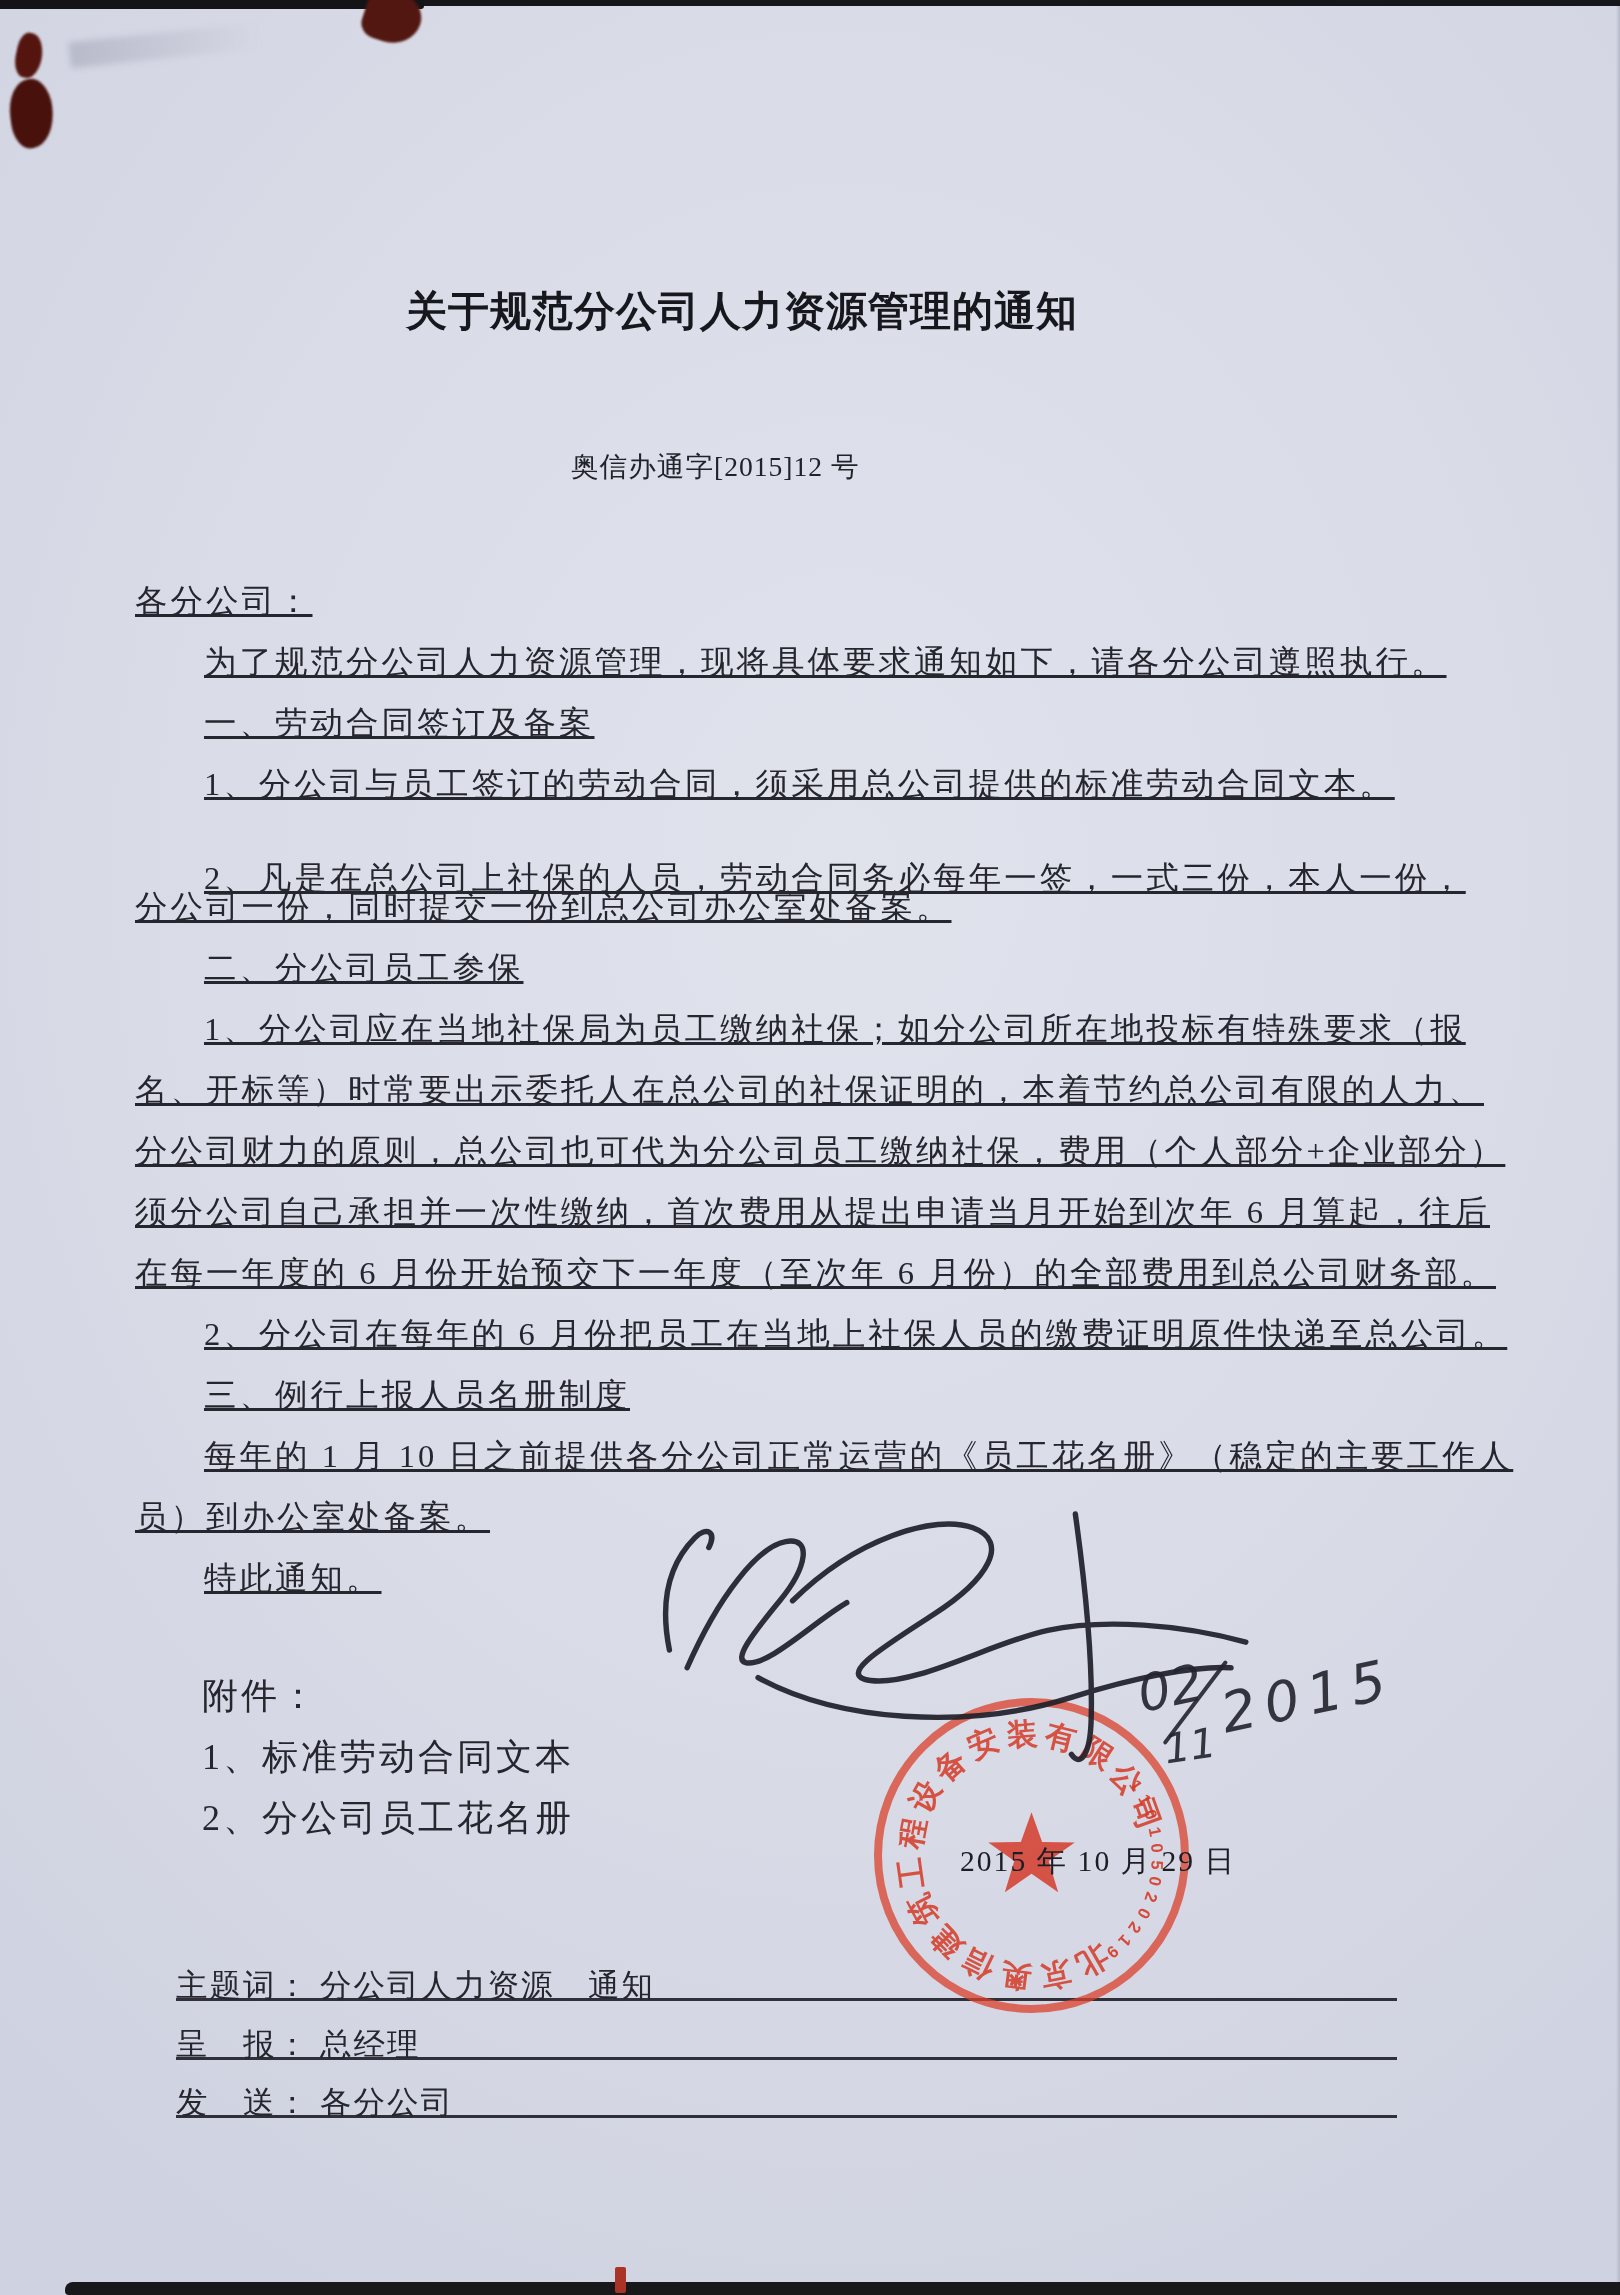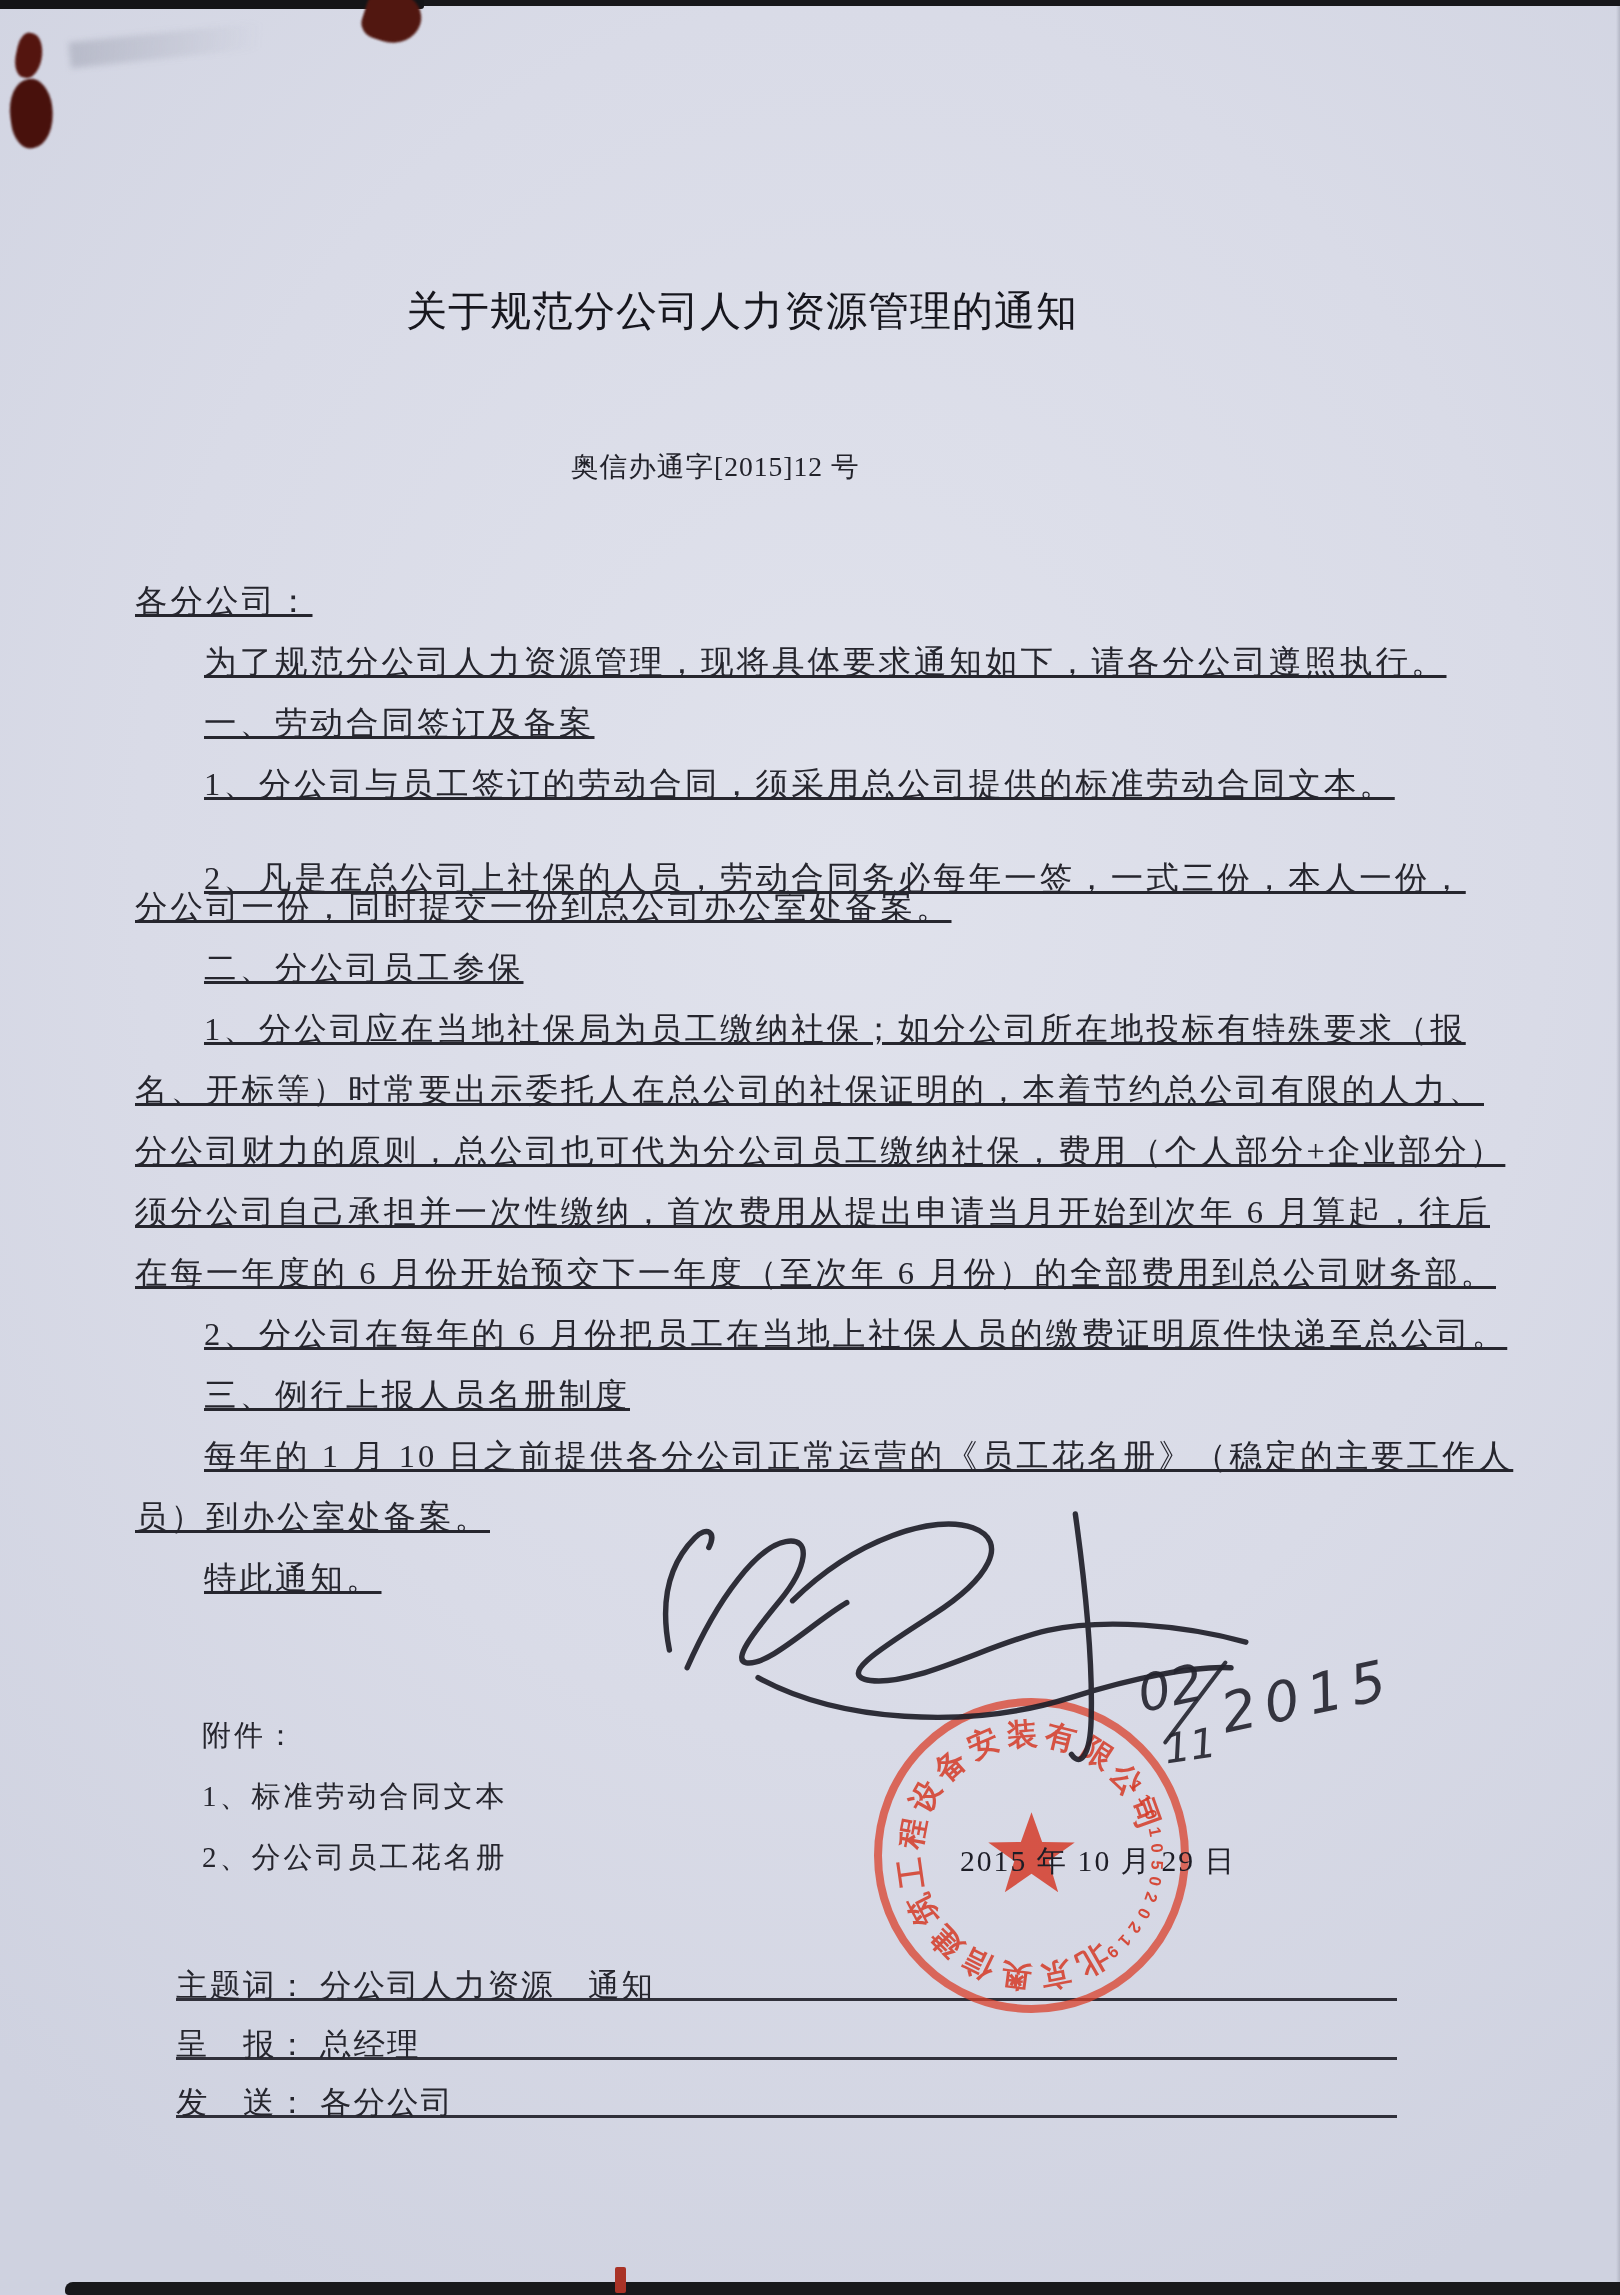--- a/index.html
+++ b/index.html
@@ -6,34 +6,34 @@
   #paper{
     position:relative;width:1620px;height:2295px;overflow:hidden;
     background:
       radial-gradient(ellipse 1281px 1576px at 52% 38%, #e0e2ec 0%, #d9dbe7 55%, #cfd2e0 100%);
     font-family:"Liberation Serif", serif;
     color:#24242c;
   }
   
   .title{
     position:absolute;top:284px;left:406px;
-    font-family:"Liberation Sans", sans-serif;font-weight:normal;
+    font-family:"Liberation Sans", sans-serif;font-weight:bold;
     font-size:41px;letter-spacing:1px;color:#17171e;white-space:nowrap;z-index:5;
   }
   .docnum{
     position:absolute;top:448px;left:571px;
     font-size:27.6px;letter-spacing:1px;color:#22222a;white-space:nowrap;z-index:5;
   }
   .bl{
     position:absolute;left:135px;width:1379px;
     font-size:32.5px;letter-spacing:3px;line-height:1.15;
     white-space:nowrap;z-index:5;color:#26262e;text-decoration:underline;
   }
   .ind{padding-left:69px;}
-  .attach{position:absolute;left:202px;font-size:29px;letter-spacing:3px;white-space:nowrap;z-index:5;color:#26262e;margin-top:44px;}
+  .attach{position:absolute;left:202px;font-size:36px;letter-spacing:3px;white-space:nowrap;z-index:5;color:#26262e;}
   .date-line{
     position:absolute;top:1841px;left:960px;
     font-size:29.6px;letter-spacing:2px;color:#1d1d26;white-space:nowrap;z-index:30;
   }
   
   .frow{
     position:absolute;left:128px;width:1221px;height:33px;
     border-bottom:3px solid #30303a;
     font-size:31.5px;letter-spacing:2px;white-space:nowrap;z-index:10;color:#26262e;margin-left:48px;
   }

